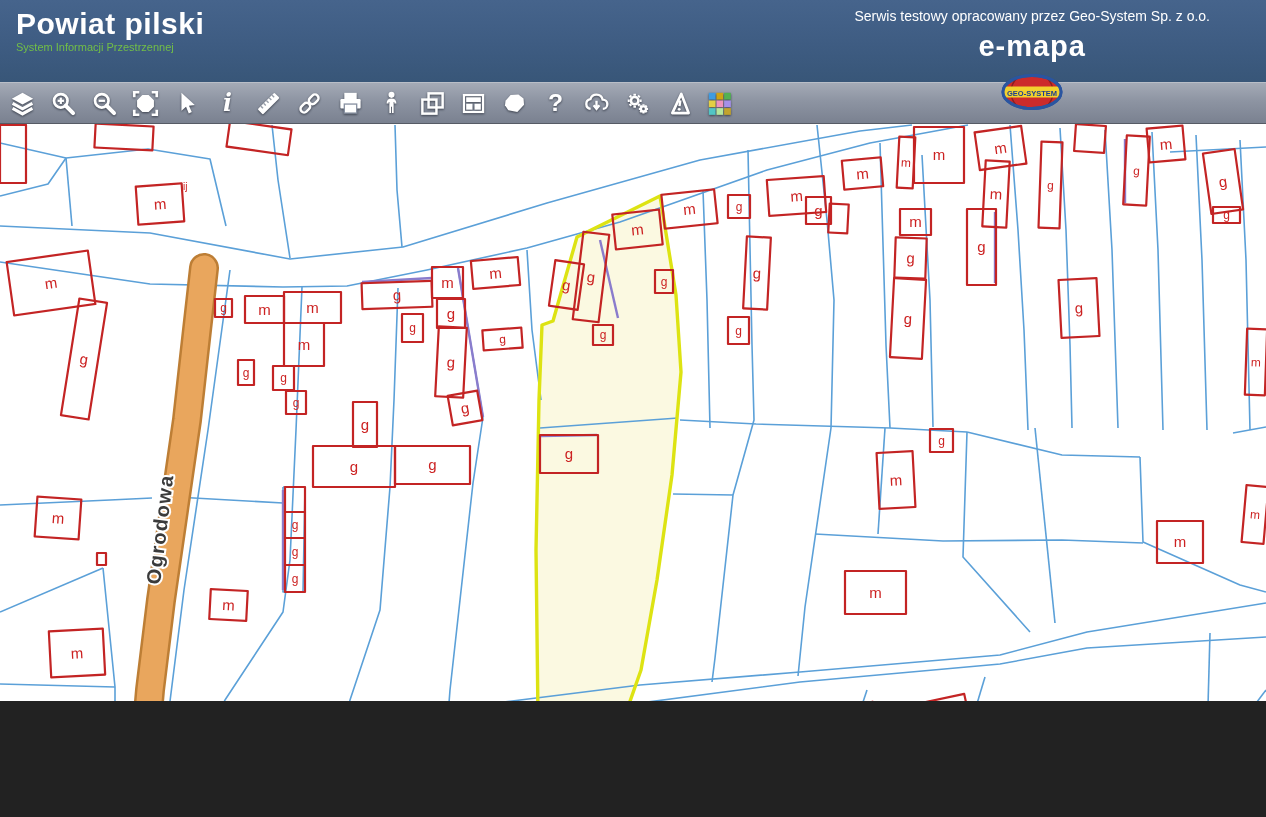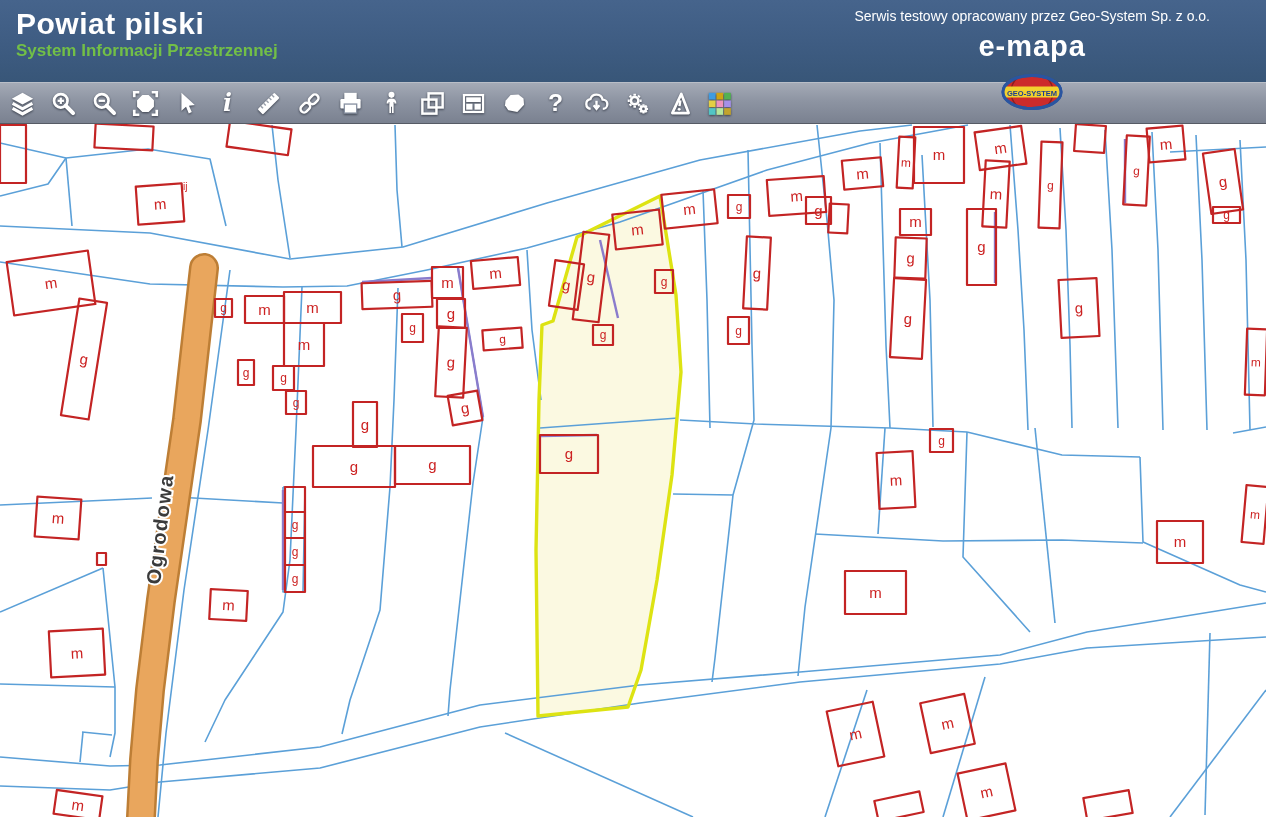--- a/index.html
+++ b/index.html
@@ -1,21 +1,21 @@
 <!DOCTYPE html>
 <html><head>
 <meta charset="utf-8">
 <style>
   html,body{margin:0;padding:0;background:#222;}
-  .app{width:1266px;height:817px;position:relative;overflow:hidden;font-family:"Liberation Sans",sans-serif;background:#fff;}
+  .app{width:1266px;height:701px;position:relative;overflow:hidden;font-family:"Liberation Sans",sans-serif;background:#fff;}
   
   .hdr{height:82px;background:linear-gradient(180deg,#46648c 0%,#3e5c82 55%,#385678 100%);display:flex;justify-content:space-between;padding:0 56px 0 16px;box-sizing:border-box;}
   .hdr-left{padding-top:7px;}
   .title{font-size:30px;font-weight:bold;color:#ffffff;letter-spacing:.5px;line-height:1.1;}
-  .subtitle{font-size:17px;font-weight:bold;color:#72bf47;margin-top:1px;}
+  .subtitle{font-size:11px;font-weight:normal;color:#72bf47;margin-top:1px;}
   .hdr-right{text-align:left;padding-top:8px;}
   .service{color:#ffffff;font-size:14px;}
   .brand-row{display:flex;align-items:center;justify-content:flex-end;gap:10px;margin-top:6px;flex-direction:column;}
   .brand{color:#ffffff;font-size:29px;font-weight:600;letter-spacing:1px;}
   
   .tbar{height:42px;background:linear-gradient(180deg,#a4aab6 0%,#8d94a2 45%,#7a8190 100%);border-top:1px solid #b9bec7;border-bottom:1px solid #565b65;box-sizing:border-box;display:flex;align-items:center;padding-left:8px;gap:13px;}
   .tb{width:28px;height:34px;background:none;border:none;padding:0;margin:0;cursor:pointer;display:flex;align-items:center;justify-content:center;}
   .tb svg{width:27px;height:27px;filter:drop-shadow(0 1px 1px rgba(35,40,52,.75));}
   
   .map{position:relative;width:1266px;height:693px;background:#ffffff;overflow:hidden;}

